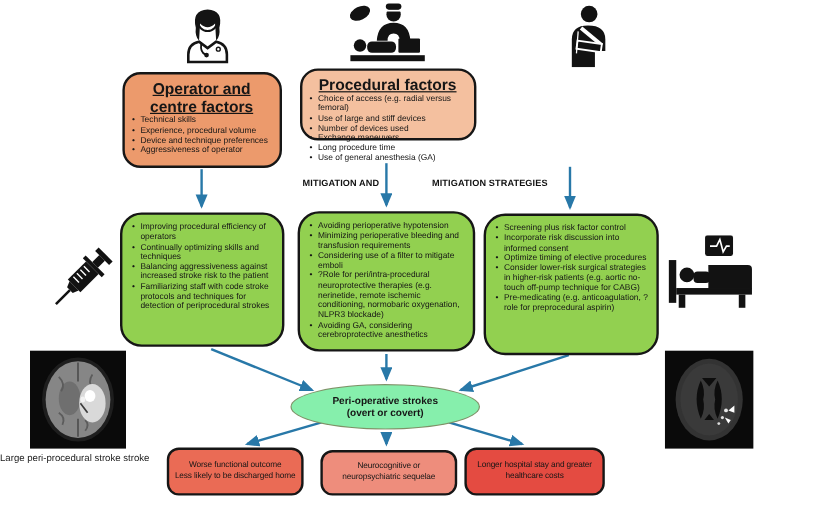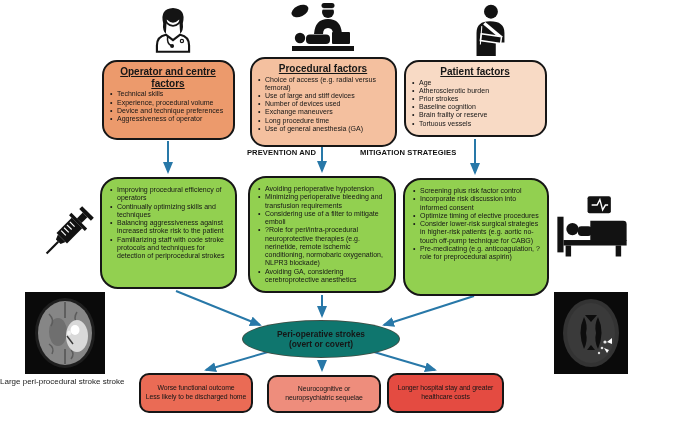--- a/index.html
+++ b/index.html
@@ -2,21 +2,21 @@
 <html><head>
 <meta charset="utf-8">
 <style>
   html,body{margin:0;padding:0;background:#fff;}
   .canvas{position:relative;width:685px;height:426px;background:#ffffff;overflow:hidden;
           font-family:"Liberation Sans", sans-serif;color:#161616;}
   .connectors{position:absolute;left:0;top:0;z-index:1;}
   .conn{stroke-width:2;fill:none;}
   .rbox{position:absolute;border:2px solid #161616;box-sizing:border-box;z-index:2;}
   .factor-box{border-radius:15px;padding:3px 5px 3px 4px;font-size:7px;line-height:1.17;}
-  .factor-title{font-weight:bold;text-decoration:underline;text-align:center;font-size:10px;margin:1px 0 1px;}
+  .factor-title{font-weight:bold;text-decoration:underline;text-align:center;font-size:13px;margin:1px 0 1px;}
   .strategy-box{border-radius:18px;padding:7px 6px;font-size:7px;line-height:1.18;}
   ul.blist{margin:0;padding:0;list-style:none;}
   ul.blist li{position:relative;padding-left:9px;}
   ul.blist li::before{content:"\2022";position:absolute;left:2px;}
   .plabel{position:absolute;font-weight:bold;font-size:7.6px;letter-spacing:.1px;z-index:2;color:#111;white-space:nowrap;}
   .ellipse{position:absolute;left:242px;top:320px;width:158px;height:38px;border-radius:50%;
            border:1px solid rgba(120,30,20,.45);display:flex;flex-direction:column;justify-content:center;
            text-align:center;font-weight:bold;font-size:8.4px;line-height:1.25;z-index:2;box-sizing:border-box;}
   .outcome-box{border-radius:10px;display:flex;flex-direction:column;justify-content:center;
                text-align:center;font-size:6.9px;line-height:1.25;letter-spacing:-.1px;padding:2px 4px;}
@@ -108,46 +108,35 @@
   <div class="rbox factor-box" style="left: 102px; top: 60px; width: 133px; height: 80px; background-color: rgb(236, 154, 108);">
     <div class="factor-title">Operator and centre factors</div>
     <ul class="blist">
         <li>Technical skills</li>
         <li>Experience, procedural volume</li>
         <li>Device and technique preferences</li>
         <li>Aggressiveness of operator</li>
       </ul>
   </div>
 
-  <div class="rbox factor-box" style="left: 250px; top: 57px; width: 147px; height: 90px; background-color: rgb(244, 192, 159);">
+  <div class="rbox factor-box" style="left: 250px; top: 57px; width: 147px; height: 60px; background-color: rgb(244, 192, 159);">
     <div class="factor-title">Procedural factors</div>
     <ul class="blist">
         <li>Choice of access (e.g. radial versus femoral)</li>
         <li>Use of large and stiff devices</li>
         <li>Number of devices used</li>
         <li>Exchange maneuvers</li>
         <li>Long procedure time</li>
         <li>Use of general anesthesia (GA)</li>
       </ul>
   </div>
 
-  <div class="rbox factor-box" style="left: 404px; top: 60px; width: 143px; height: 77px; background-color: rgb(248, 218, 197);">
-    <div class="factor-title">Patient factors</div>
-    <ul class="blist">
-        <li>Age</li>
-        <li>Atherosclerotic burden</li>
-        <li>Prior strokes</li>
-        <li>Baseline cognition</li>
-        <li>Brain frailty or reserve</li>
-        <li>Tortuous vessels</li>
-      </ul>
-  </div>
-
-
-  <div class="plabel" style="right:369px;top:148px;">PREVENTION  AND</div>
+
+
+  <div class="plabel" style="right:369px;top:148px;">MITIGATION  AND</div>
   <div class="plabel" style="left:329px;top:148px;margin-left:31px;">MITIGATION STRATEGIES</div>
 
   <div class="rbox strategy-box" style="left: 100px; top: 177px; width: 137px; height: 112px; background-color: rgb(146, 208, 80);">
     <ul class="blist">
         <li>Improving procedural efficiency of operators</li>
         <li>Continually optimizing skills and techniques</li>
         <li>Balancing aggressiveness against increased stroke risk to the patient</li>
         <li>Familiarizing staff with code stroke protocols and techniques for detection of periprocedural strokes</li>
       </ul>
   </div>
@@ -165,21 +154,21 @@
   <div class="rbox strategy-box" style="left: 403px; top: 178px; width: 146px; height: 118px; background-color: rgb(146, 208, 80);">
     <ul class="blist">
         <li>Screening plus risk factor control</li>
         <li>Incorporate risk discussion into informed consent</li>
         <li>Optimize timing of elective procedures</li>
         <li>Consider lower-risk surgical strategies in higher-risk patients (e.g. aortic no-touch off-pump technique for CABG)</li>
         <li>Pre-medicating (e.g. anticoagulation, ?role for preprocedural aspirin)</li>
       </ul>
   </div>
 
-  <div class="ellipse" style="background-color: #0f766e;">
+  <div class="ellipse" style="background-color: #86efac;">
     <span>Peri-operative strokes</span>
     <span>(overt or covert)</span>
   </div>
 
   <svg class="brain" style="left:25px;top:292px;" width="80" height="82" viewBox="0 0 80 82">
     <rect width="80" height="82" fill="#0a0a0a"></rect>
     <ellipse cx="40" cy="41" rx="30" ry="35" fill="#1e1e1e"></ellipse>
     <ellipse cx="40" cy="41" rx="27" ry="32" fill="#868686"></ellipse>
     <path d="M40,10 L40,26" stroke="#555" stroke-width="1.6"></path>
     <path d="M40,57 L40,72" stroke="#555" stroke-width="1.6"></path>

